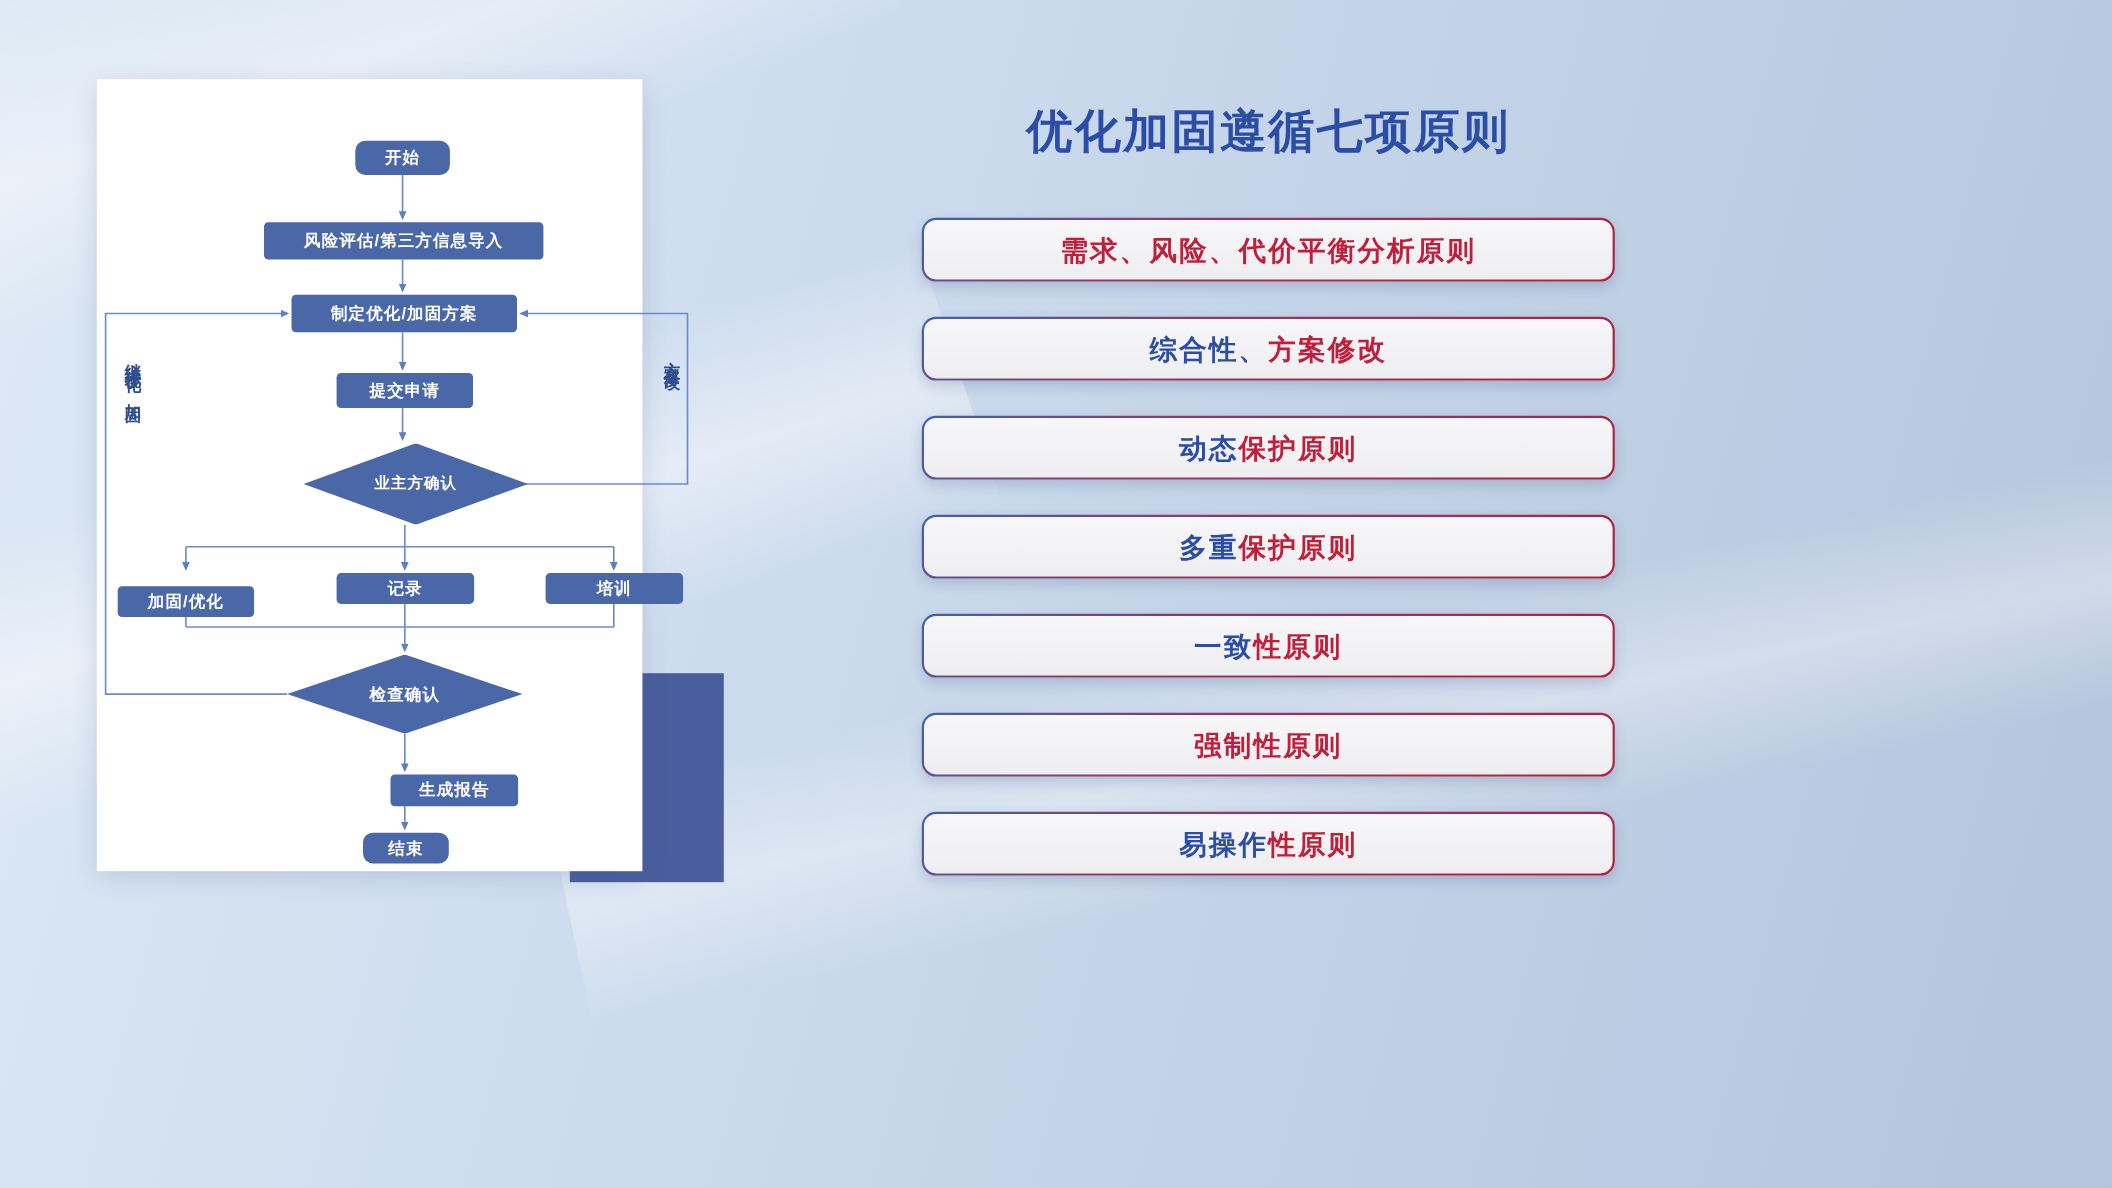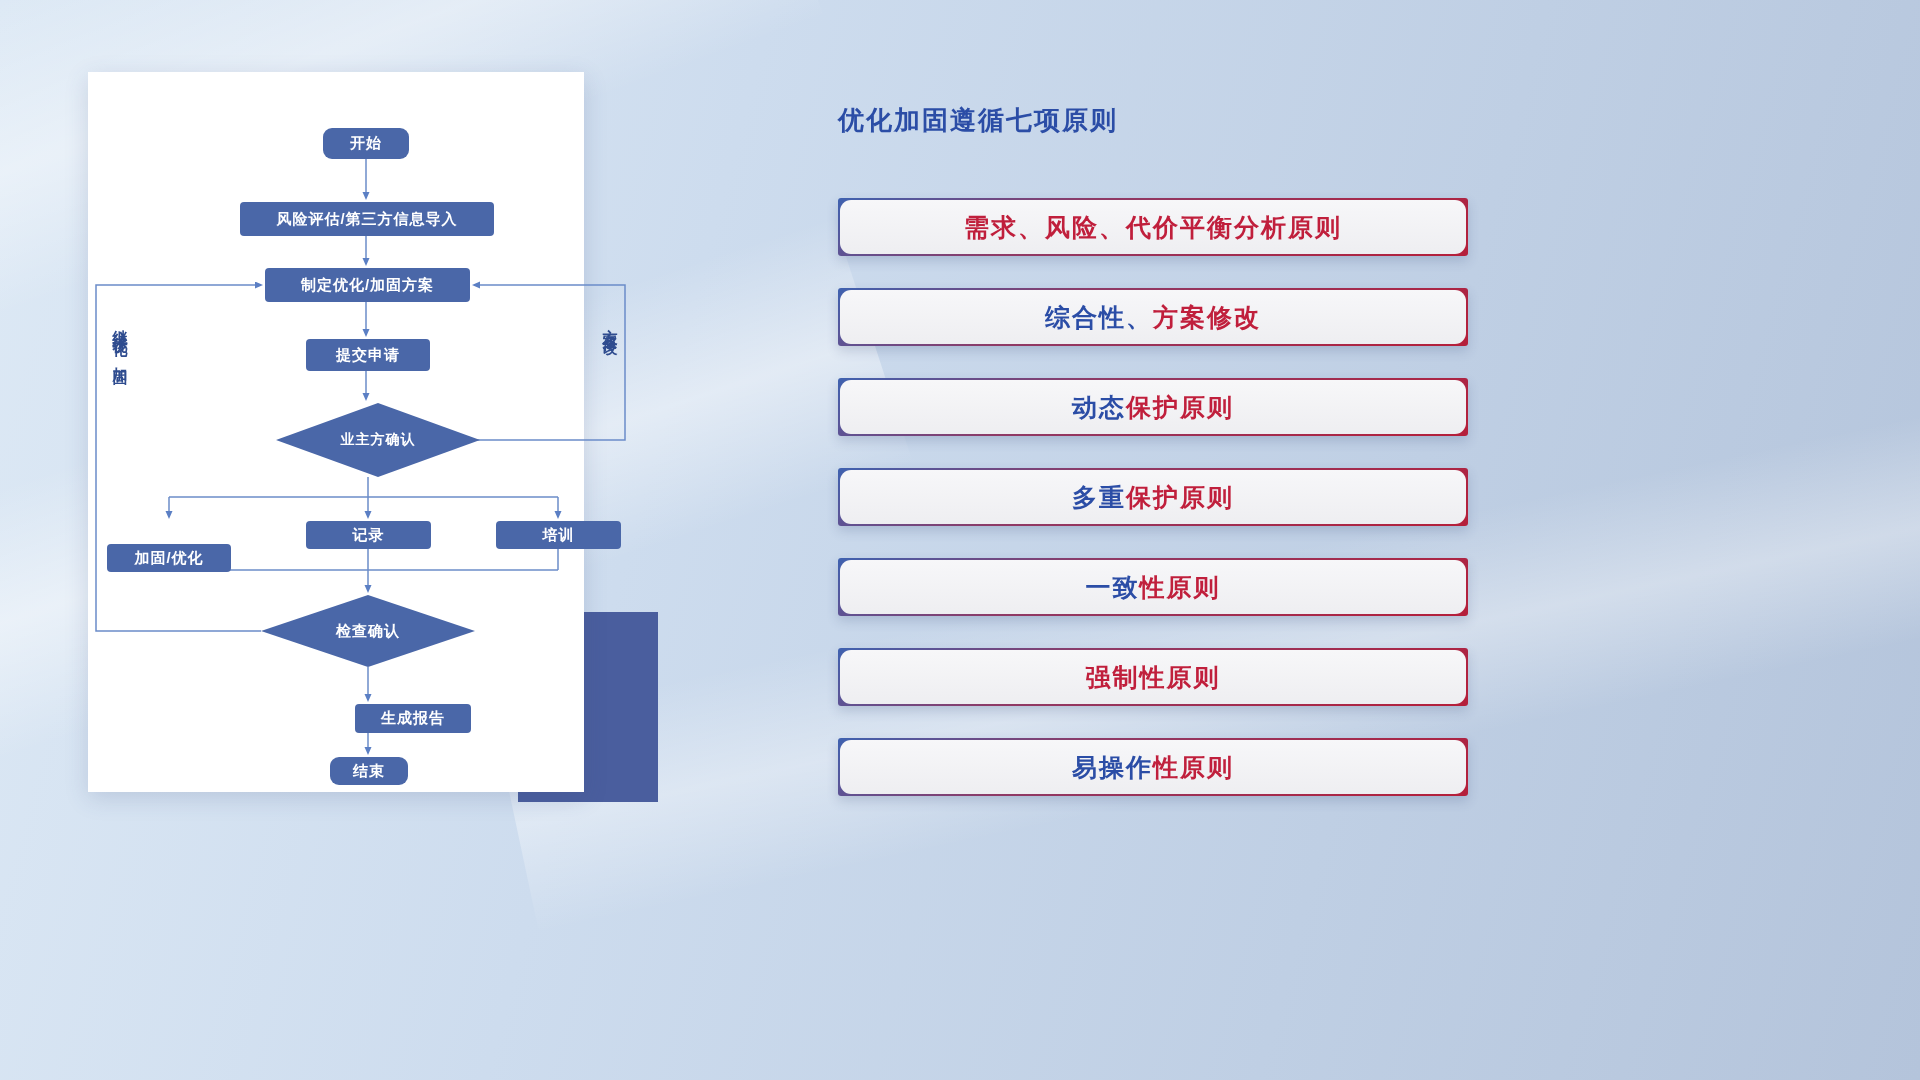--- a/index.html
+++ b/index.html
@@ -33,38 +33,38 @@
 
   .fnode{position:absolute;background:var(--node-blue);color:#ffffff;display:flex;align-items:center;
          justify-content:center;font-weight:bold;font-size:15px;letter-spacing:1px;border-radius:4px;}
   .fnode.pillshape{border-radius:9px;}
   .n-start{left:235px;top:56px;width:86px;height:31px;}
   .n-risk{left:152px;top:130px;width:254px;height:34px;}
   .n-plan{left:177px;top:196px;width:205px;height:34px;}
   .n-submit{left:218px;top:267px;width:124px;height:32px;}
   .n-owner{left:188px;top:331px;width:204px;height:74px;border-radius:0;font-size:14px;
            clip-path:polygon(50% 0,100% 50%,50% 100%,0 50%);}
-  .n-harden{left:19px;top:472px;width:124px;height:28px;}
+  .n-harden{left:19px;top:461px;width:124px;height:28px;}
   .n-record{left:218px;top:449px;width:125px;height:28px;}
   .n-training{left:408px;top:449px;width:125px;height:28px;}
   .n-check{left:173px;top:523px;width:214px;height:72px;border-radius:0;font-size:15px;
            clip-path:polygon(50% 0,100% 50%,50% 100%,0 50%);}
   .n-report{left:223px;top:632px;width:116px;height:29px;margin-left:44px;}
   .n-end{left:242px;top:685px;width:78px;height:28px;}
 
   .vlabel{position:absolute;writing-mode:vertical-rl;text-orientation:upright;color:#2f4c8f;
           font-weight:bold;font-size:15px;letter-spacing:4px;}
   .vl-left{left:22px;top:246px;}
   .vl-right{left:512px;top:244px;}
 
   .right-panel{position:absolute;left:838px;top:0;width:630px;height:1080px;}
-  .page-title{position:absolute;top:92px;left:0;width:100%;
-              font-size:26px;font-weight:bold;color:var(--title-blue);letter-spacing:2px;margin-top:11px;}
+  .page-title{position:absolute;top:92px;left:0;width:100%;text-align:center;
+              font-size:42px;font-weight:bold;color:var(--title-blue);letter-spacing:2px;}
   .principles{position:absolute;top:198px;left:0;width:100%;display:flex;flex-direction:column;gap:32px;}
-  .pill{width:630px;height:58px;border-radius:3px;padding:2px;
+  .pill{width:630px;height:58px;border-radius:13px;padding:2px;
         background:linear-gradient(150deg,#3f62b0 0%,#8e3a66 35%,#b51f3a 100%);
         box-shadow:0 5px 12px rgba(50,70,120,.20);}
   .pill-inner{width:100%;height:100%;border-radius:11px;
         background:linear-gradient(180deg,#f7f7f9 0%,#eeeef1 100%);
         display:flex;align-items:center;justify-content:center;
         font-size:25px;font-weight:600;letter-spacing:2px;}
 </style>
 </head>
 <body>
 

